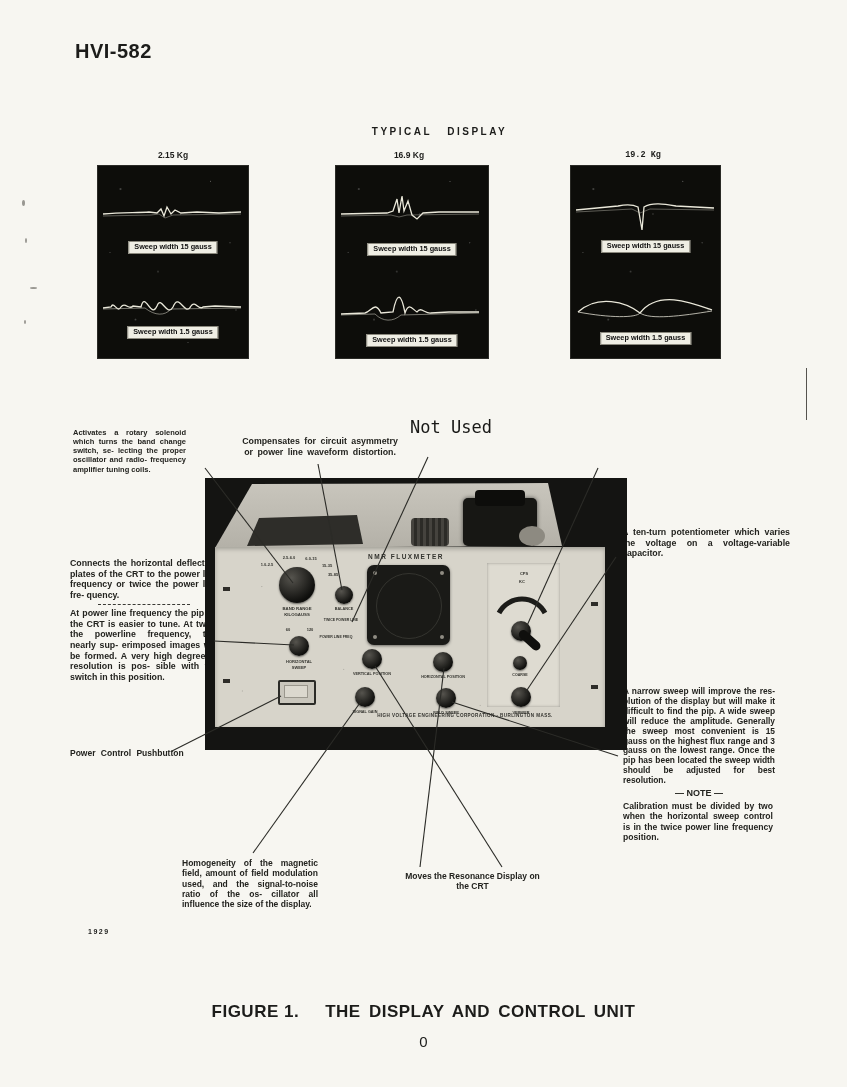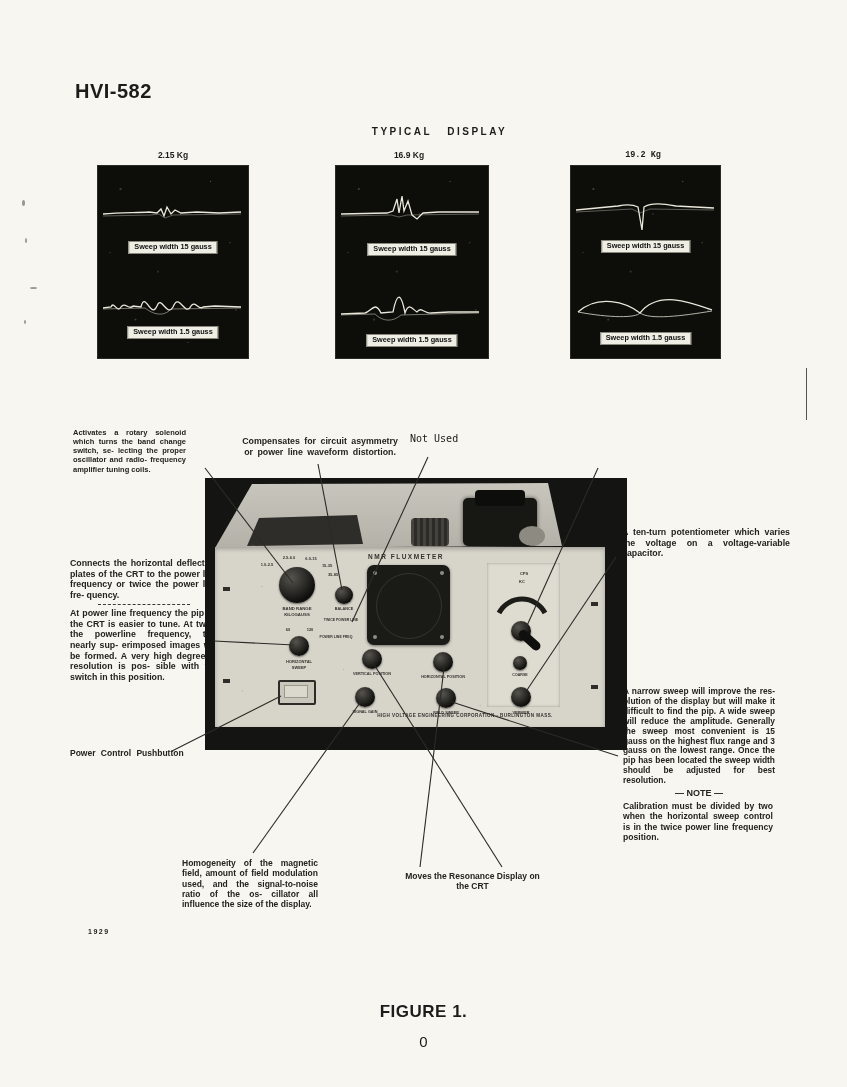--- a/index.html
+++ b/index.html
@@ -46,21 +46,21 @@
           white-space:nowrap;line-height:1.25;}
   .screw{position:absolute;width:4px;height:4px;border-radius:50%;background:#8f8c83;}
   .speck{position:absolute;background:rgba(60,58,52,.5);border-radius:50%;filter:blur(.4px);}
   .leader{position:absolute;left:0;top:0;width:847px;height:1087px;pointer-events:none;z-index:6;}
 </style>
 </head>
 <body>
 
 <div class="page">
 
-  <div class="abs bold" style="left:75px;top:40px;font-size:20px;letter-spacing:.5px;margin-top:40px;">HVI-582</div>
+  <div class="abs bold" style="left:75px;top:40px;font-size:20px;letter-spacing:.5px;">HVI-582</div>
 
   <div class="abs bold" style="left:0;top:126px;width:847px;text-align:center;font-size:10px;letter-spacing:2.5px;word-spacing:10px;padding-left:16px;">TYPICAL DISPLAY</div>
 
   <div class="ph-label" style="left:173px;top:150px;">2.15 Kg</div>
   <div class="ph-label" style="left:409px;top:150px;">16.9 Kg</div>
   <div class="ph-label" style="left:643px;top:150px;font-family:Liberation Mono, monospace;">19.2 Kg</div>
 
   <div class="photo" style="left:98px;top:166px;width:150px;height:192px;">
     <svg class="trace" style="top:24px;" viewBox="0 0 144 44">
       <path d="M2,24 C20,22 36,23 48,22 L56,23 L60,19 L63,26 L66,17 L70,24 L74,20 L80,23 L96,22 L118,23 L140,22" fill="none" stroke="#eae8da" stroke-width="1.3"></path>
@@ -101,21 +101,21 @@
   </div>
 
   <div class="speck" style="left:22px;top:200px;width:3px;height:6px;"></div>
   <div class="speck" style="left:25px;top:238px;width:2px;height:5px;"></div>
   <div class="speck" style="left:30px;top:287px;width:7px;height:2px;"></div>
   <div class="speck" style="left:24px;top:320px;width:2px;height:4px;"></div>
   <div class="abs" style="left:806px;top:368px;width:1px;height:52px;background:#55534e;"></div>
 
   <div class="ann" style="left:73px;top:428px;width:113px;font-size:7.5px;">Activates a rotary solenoid which turns the band change switch, se- lecting the proper oscillator and radio- frequency amplifier tuning coils.</div>
   <div class="ann" style="left:240px;top:436px;width:160px;font-size:8.8px;word-spacing:2px;text-align:center;">Compensates for circuit asymmetry or power line waveform distortion.</div>
-  <div class="mono" style="left:410px;top:433px;font-size:10px;">Not Used</div>
+  <div class="mono" style="left:410px;top:417px;font-size:17px;">Not Used</div>
   <div class="ann" style="left:622px;top:527px;width:168px;font-size:8.8px;">A ten-turn potentiometer which varies the voltage on a voltage-variable capacitor.</div>
 
   <div class="abs" style="left:70px;top:558px;width:148px;">
     <div class="ann" style="position:static;font-size:8.8px;">Connects the horizontal deflection plates of the CRT to the power line frequency or twice the power line fre- quency.</div>
     <div style="width:92px;margin:3px auto 3px;border-top:1.5px dashed #3a3a35;"></div>
     <div class="ann" style="position:static;font-size:8.8px;">At power line frequency the pip on the CRT is easier to tune.  At twice the powerline frequency, two nearly sup- erimposed images will be formed.  A very high degree of resolution is pos- sible with the switch in this position.</div>
   </div>
   <div class="ann" style="left:70px;top:748px;width:150px;font-size:8.5px;text-align:left;word-spacing:3px;">Power Control Pushbutton</div>
 
   <div class="ann" style="left:623px;top:687px;width:152px;font-size:8.4px;line-height:1.18;">A narrow sweep will improve the res- olution of the display but will make it difficult to find the pip.  A wide sweep will reduce the amplitude. Generally the sweep most convenient is 15 gauss on the highest flux range and 3 gauss on the lowest range. Once the pip has been located the sweep width should be adjusted for best resolution.</div>
@@ -220,16 +220,17 @@
       <line x1="375" y1="666" x2="502" y2="867"></line>
       <line x1="444" y1="668" x2="420" y2="867"></line>
       <line x1="452" y1="702" x2="618" y2="756"></line>
     </g>
   </svg>
 
   <div class="abs bold" style="left:88px;top:928px;font-size:7px;letter-spacing:1.5px;">1929</div>
 
   <div class="abs" style="left:0;top:1002px;width:847px;display:flex;justify-content:center;gap:26px;">
     <span class="bold" style="font-size:17px;letter-spacing:.5px;">FIGURE 1.</span>
+    <span class="bold" style="font-size:17px;letter-spacing:.5px;word-spacing:3px;">THE DISPLAY AND CONTROL UNIT</span>
   </div>
 
   <div class="abs" style="left:0;top:1033px;width:847px;text-align:center;font-size:15px;">0</div>
 </div>
 
 </body></html>

